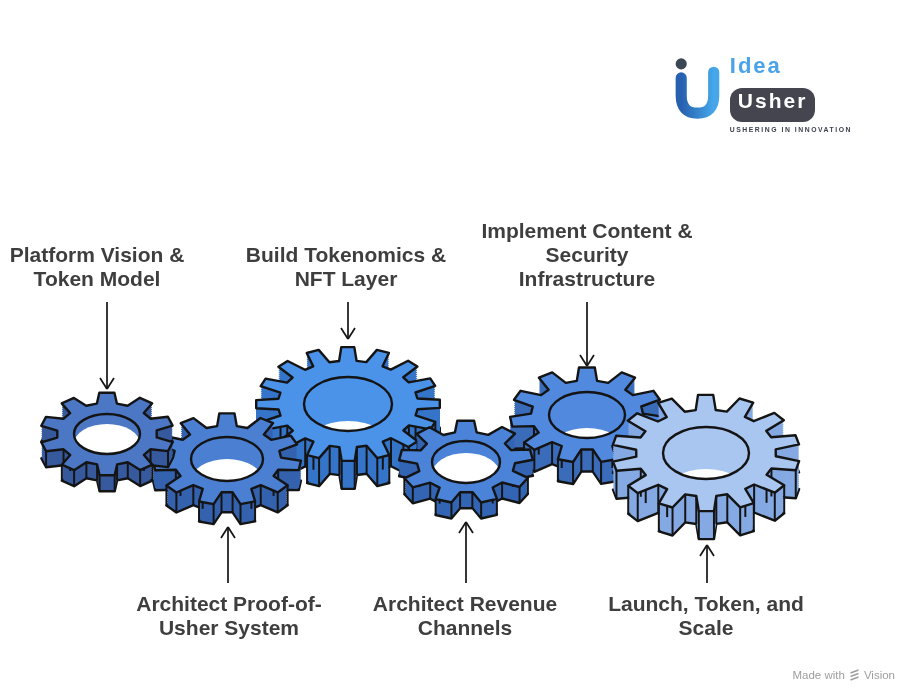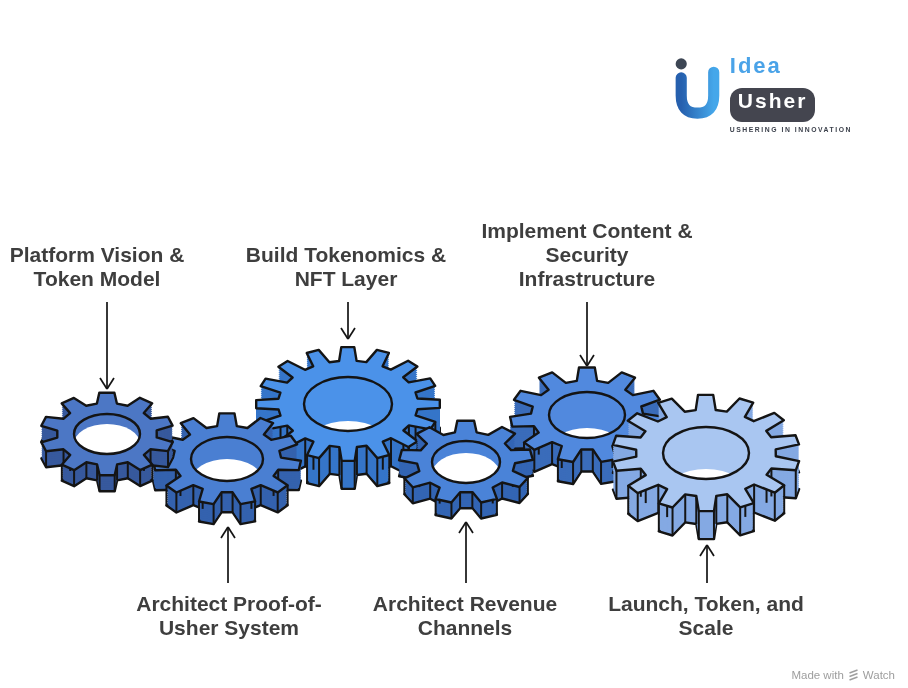--- a/index.html
+++ b/index.html
@@ -370,14 +370,14 @@
   </div>
 </div>
 
 <div class="watermark" style="color: rgb(158, 158, 158);">
   <span>Made with</span>
   <svg width="11" height="13" viewBox="0 0 11 13">
     <path d="M1.5 5 L9.5 2" stroke="#9e9e9e" stroke-width="1.6" fill="none"></path>
     <path d="M1.5 8.5 L9.5 5.5" stroke="#9e9e9e" stroke-width="1.6" fill="none"></path>
     <path d="M1.5 12 L9.5 9" stroke="#9e9e9e" stroke-width="1.6" fill="none"></path>
   </svg>
-  <span class="napkin">Watch</span>
+  <span class="napkin">Vision</span>
 </div>
 
 </body></html>

